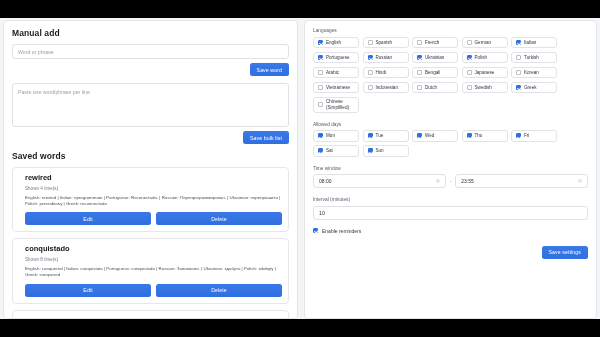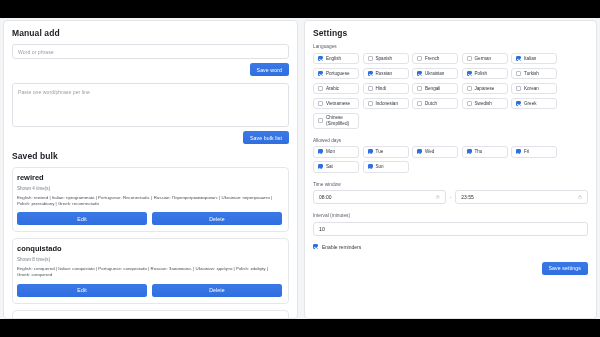--- a/index.html
+++ b/index.html
@@ -55,21 +55,21 @@
     background: linear-gradient(#3b78e7,#2f6fe0);
     color: #fff; font-size: 5.2px; border: none; border-radius: 2.5px;
     padding: 3.5px 7px; cursor: pointer; letter-spacing: .1px;
     font-family: "Liberation Sans", sans-serif;
   }
 
   
   #saved-list { overflow: hidden; }
   .word-card {
     border: 1px solid #e5e7eb; border-radius: 4px;
-    background: #fff; padding: 5px 6px 6px 4px; margin-bottom: 6px;
+    background: #fff; padding: 5px 6px 6px 12px; margin-bottom: 6px;
   }
   .word-title { font-size: 7.5px; font-weight: bold; color: #14161a; }
   .word-count { font-size: 4.6px; color: #7a8089; margin: 3.5px 0 4px 0; }
   .word-trans {
     font-size: 4.4px; color: #4a4f57; line-height: 1.45;
     margin-bottom: 5px; word-break: break-word;
   }
   .card-actions { display: flex; gap: 5px; }
   .card-actions .btn { flex: 1; text-align: center; padding: 3.5px 0; }
 
@@ -124,21 +124,21 @@
       <button class="btn">Save word</button>
     </div>
 
     <div class="textarea">
       <span>Paste one word/phrase per line</span>
     </div>
     <div class="btn-row">
       <button class="btn">Save bulk list</button>
     </div>
 
-    <h2>Saved bulk</h2>
+    <h2>Saved words</h2>
 
     <div id="saved-list">
         <div class="word-card">
           <div class="word-title">rewired</div>
           <div class="word-count">Shown 4 time(s)</div>
           <div class="word-trans">English: rewired | Italian: riprogrammato | Portuguese: Reconectado. | Russian: Перепрограммирован. | Ukrainian: перепрошито | Polish: przerabiany | Greek: reconnectado</div>
           <div class="card-actions">
             <button class="btn">Edit</button>
             <button class="btn">Delete</button>
           </div>
@@ -152,21 +152,20 @@
             <button class="btn">Delete</button>
           </div>
         </div>
         <div class="word-card">
           <div class="word-title">certo</div>
         </div>
       </div>
   </div>
 
   <div id="right-pane" class="pane">
-    <h2>Settings</h2>
 
     <div class="label">Languages</div>
     <div class="chip-grid" id="lang-grid">
         <div class="chip">
           <span class="cb on"></span>
           <span class="lbl">English</span>
         </div>
         <div class="chip">
           <span class="cb"></span>
           <span class="lbl">Spanish</span>

